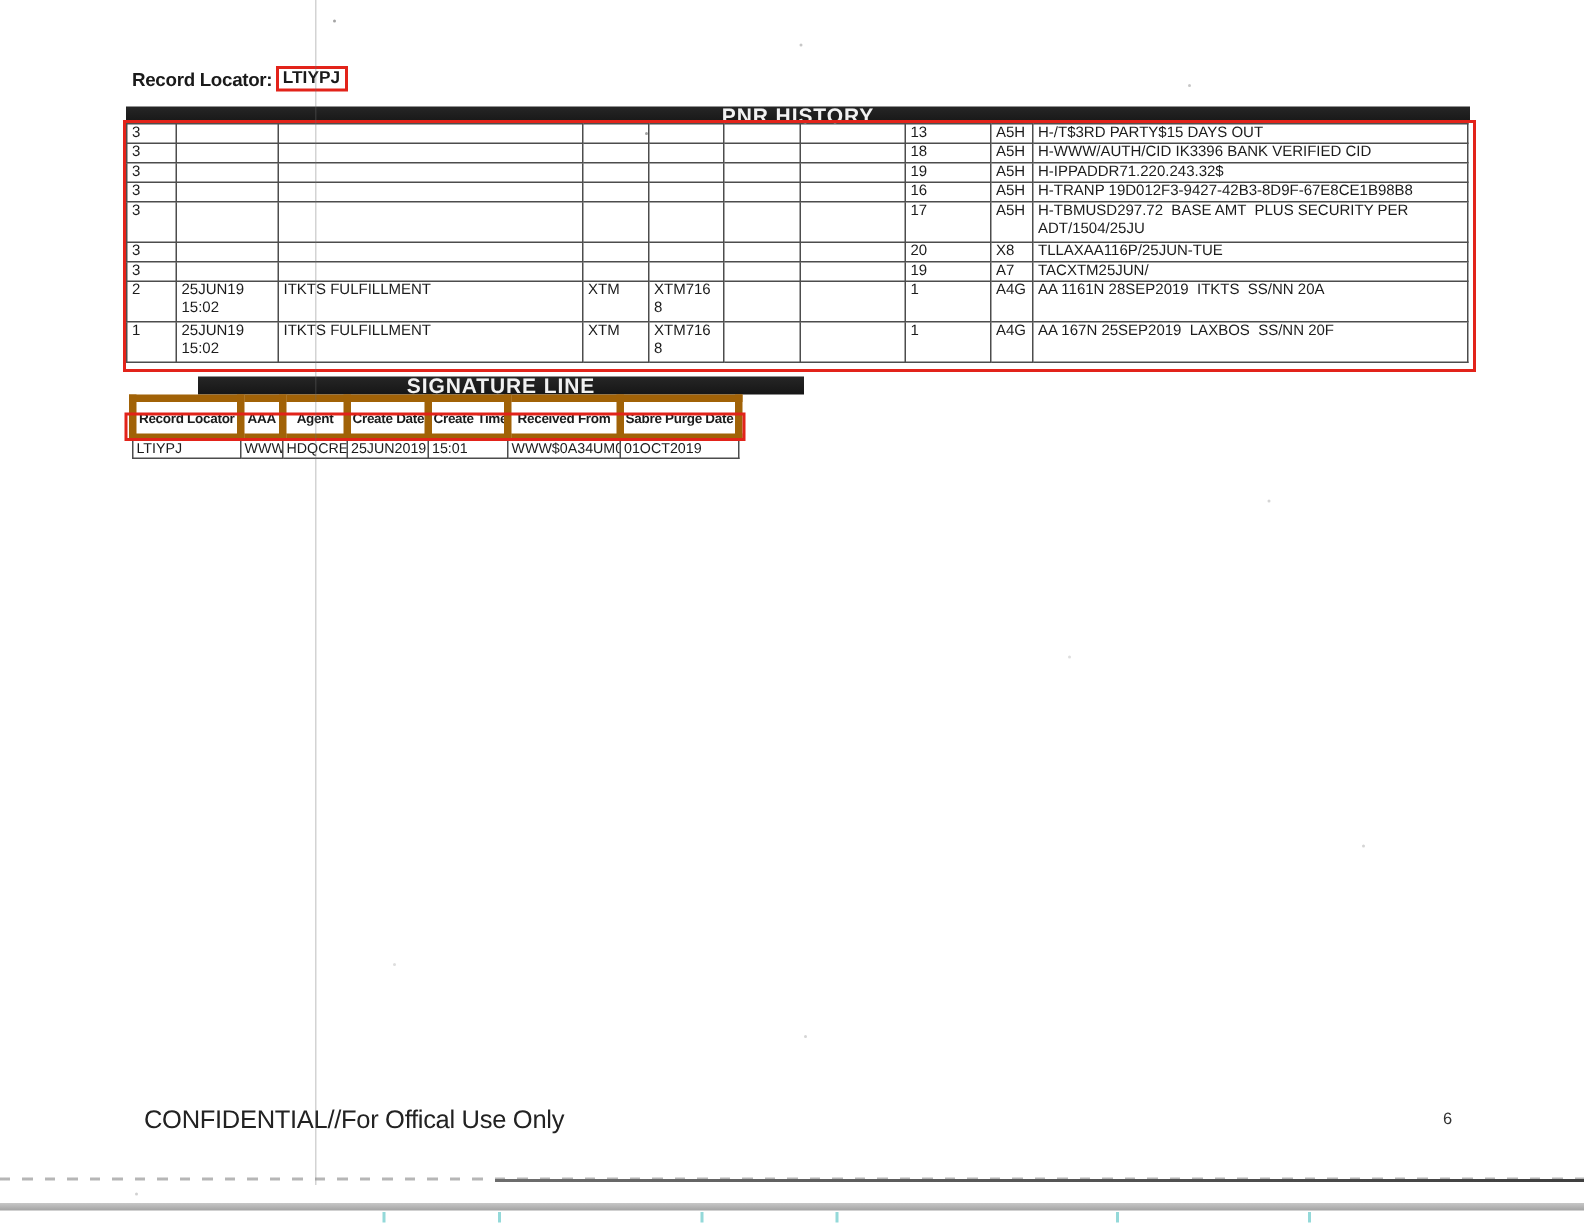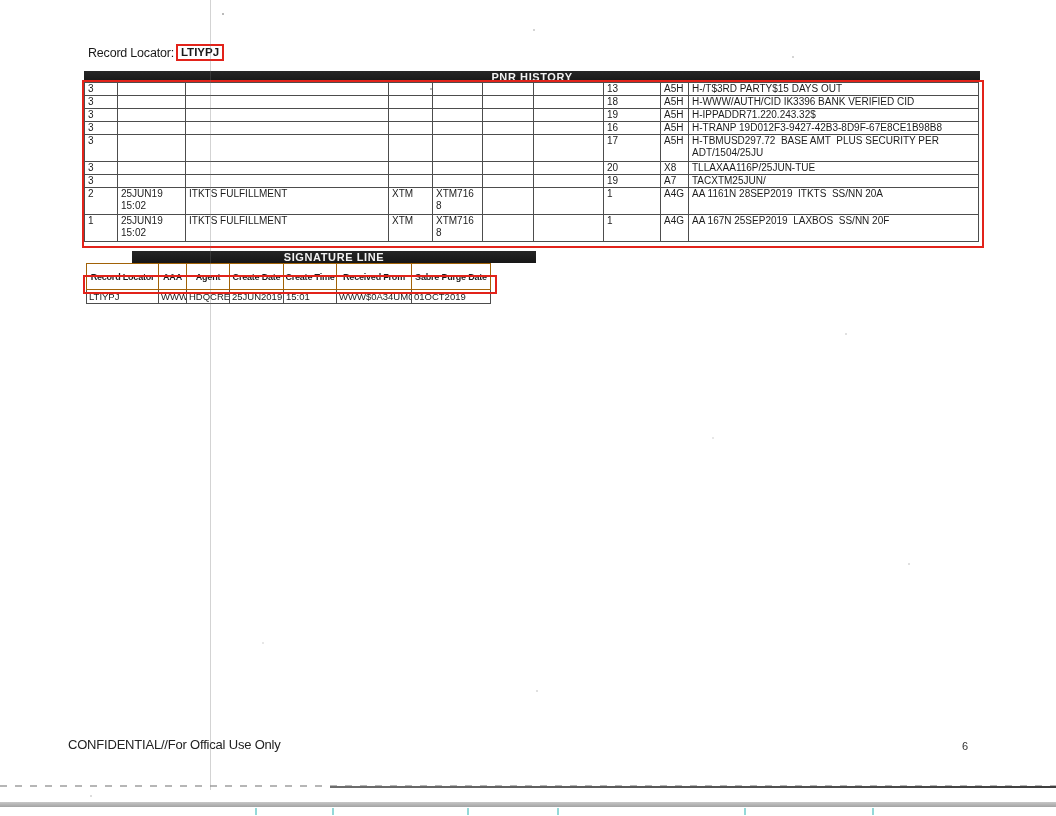--- a/index.html
+++ b/index.html
@@ -8,31 +8,31 @@
     font-family: "Liberation Sans", sans-serif;
     background:#ffffff;
     position:relative;
     overflow:hidden;
     color:#1e1e1e;
   }
   .page { position:absolute; inset:0; }
 
   
   .title-row { position:absolute; left:88px; top:44px; display:flex; align-items:center; }
-  .title-label { font-size:12.5px; font-weight:normal; color:#1a1a1a; letter-spacing:-0.2px; }
+  .title-label { font-size:12.5px; font-weight:bold; color:#1a1a1a; letter-spacing:-0.2px; }
   .title-value {
     font-size:11.5px; font-weight:bold; color:#1a1a1a;
     border:2px solid #e2231a; padding:0 3px; margin-left:2px; line-height:13px;
   }
 
   
   .black-bar {
     background:linear-gradient(180deg,#262626,#161616);
     color:#f2f2f2; text-align:center;
-    font-size:11px; font-weight:bold; letter-spacing:0.6px;
+    font-size:14px; font-weight:bold; letter-spacing:0.6px;
     display:flex; align-items:center; justify-content:center;
   }
 
   
   .pnr-section { position:absolute; left:84px; top:71px; width:896px; }
   .pnr-bar { height:11px; width:896px; }
   table { border-collapse:collapse; table-layout:fixed; }
   .pnr-table { width:894px; }
   .pnr-table td {
     border:1px solid #4d4d4d;
@@ -48,36 +48,36 @@
   .pnr-red-outline {
     position:absolute; left:-2px; top:9px; width:902px; height:168px;
     border:2px solid #e2231a; pointer-events:none;
   }
 
   
   .sig-section { position:absolute; left:86px; top:251px; width:404px; }
   .sig-bar { height:12px; width:404px;margin-left:46px; }
   .sig-table { width:404px; }
   .sig-table th {
-    border:1px solid #a16207; font-size:9px; font-weight:bold;
+    border:5px solid #a16207; font-size:9px; font-weight:bold;
     padding:0 1px; height:26px; text-align:center; white-space:nowrap;
     overflow:hidden; color:#1c1c1c; letter-spacing:-0.2px;
   }
   .sig-table td {
     border:1px solid #4d4d4d; font-size:9.5px;
     padding:0 2px; height:14px; text-align:left; white-space:nowrap;
     overflow:hidden; color:#1c1c1c; vertical-align:middle;
   }
   .sig-red-outline {
     position:absolute; left:-3px; top:24px; width:414px; height:19px;
     border:2px solid #e2231a; pointer-events:none;
   }
 
   
-  .footer-left { position:absolute; left:68px; top:737px; font-size:13px; color:#222; letter-spacing:-0.2px; }
+  .footer-left { position:absolute; left:96px; top:737px; font-size:17px; color:#222; letter-spacing:-0.2px; }
   .page-number { position:absolute; left:962px; top:740px; font-size:11px; color:#333; }
 
   
   .scan-vline {
     position:absolute; left:210px; top:0; width:1px; height:790px;
     background:rgba(110,110,110,0.30);
   }
   .scan-dashline {
     position:absolute; left:0; top:785px; width:1056px; height:2px;
     background:repeating-linear-gradient(90deg,#8f8f8f 0 7px, transparent 7px 15px);

